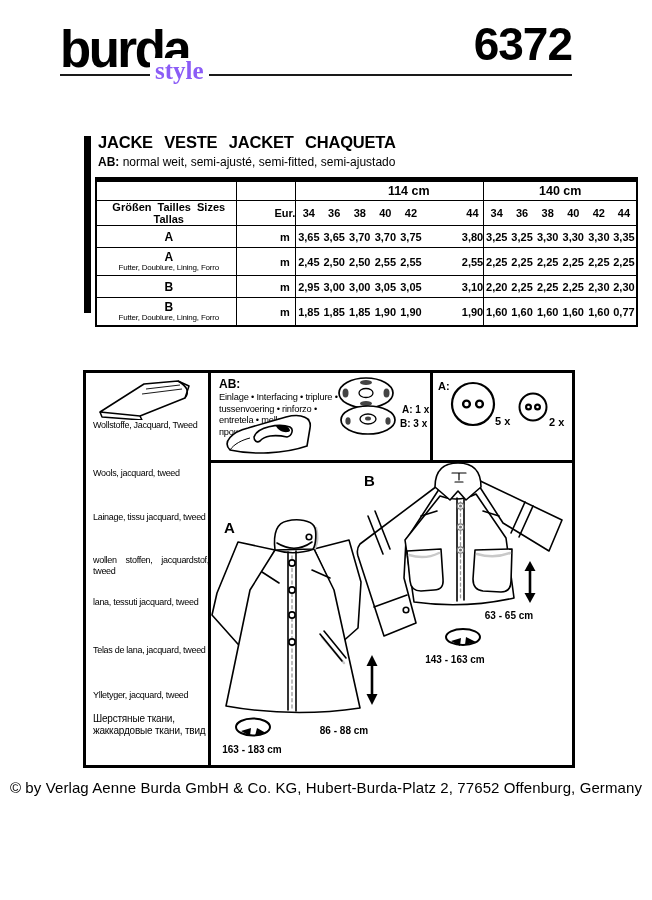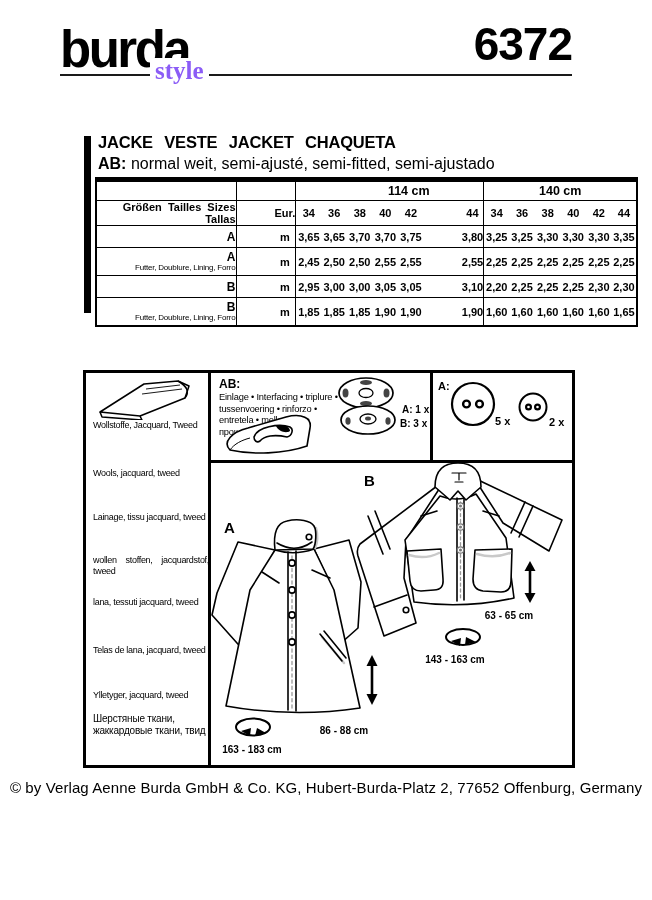--- a/index.html
+++ b/index.html
@@ -13,30 +13,30 @@
          font-size:25px;font-weight:700;color:#8b5cf6;background:#fff;padding:0 5px;
          z-index:2;line-height:1;}
   .rule{position:absolute;left:60px;top:74px;width:512px;height:2px;background:#1a1a1a;}
   .pattern-number{position:absolute;top:21px;left:0;width:572px;text-align:right;
          font-size:46px;font-weight:700;letter-spacing:-1px;line-height:1;}
 
   
   .title-bar{position:absolute;left:84px;top:136px;width:7px;height:177px;background:#000;}
   .doc-title{position:absolute;left:98px;top:133px;font-size:16.5px;font-weight:700;
          word-spacing:7px;letter-spacing:-0.2px;}
-  .doc-sub{position:absolute;left:98px;top:155px;font-size:16px;}
+  .doc-sub{position:absolute;left:98px;top:155px;font-size:12px;}
   .doc-sub .b{font-weight:700;}
 
   
   table.sizes{position:absolute;left:95px;top:177px;border-collapse:collapse;
          table-layout:fixed;border:2px solid #000;border-top:5px solid #000;}
   .sizes td{padding:0;margin:0;text-align:center;font-weight:700;font-size:11px;
          border-bottom:1.6px solid #000;overflow:hidden;}
   .sizes .sep{border-right:1.6px solid #000;padding-left:38px;}
-  .sizes .c-label{text-align:right;padding-left:5px;}
+  .sizes .c-label{text-align:center;padding-left:5px;}
   .sizes .r-head1 td{height:18px;font-size:12.5px;}
   .sizes .r-head2 td{height:18px;font-size:11px;}
   .sizes .r-head2 .c-label{word-spacing:3px;}
   .sizes .r-data td{height:21px;}
   .sizes .r-data2 td{height:27px;}
   .rl{font-size:12px;line-height:12px;}
   .rs{font-size:8px;font-weight:400;letter-spacing:-0.2px;line-height:9px;}
 
   
   .main-box{position:absolute;left:83px;top:370px;width:492px;height:398px;
@@ -188,21 +188,21 @@
       <td>1,85</td>
       <td>1,85</td>
       <td>1,90</td>
       <td>1,90</td>
       <td class="sep">1,90</td>
       <td>1,60</td>
       <td>1,60</td>
       <td>1,60</td>
       <td>1,60</td>
       <td>1,60</td>
-      <td>1,65</td>
+      <td>0,77</td>
     </tr>
   </tbody>
     </table>
 
   <div class="main-box">
     <div class="div-vert1"></div>
     <div class="div-horiz"></div>
     <div class="div-vert2"></div>
 
     <svg class="fabric-icon" width="110" height="44" viewBox="0 0 110 44">

